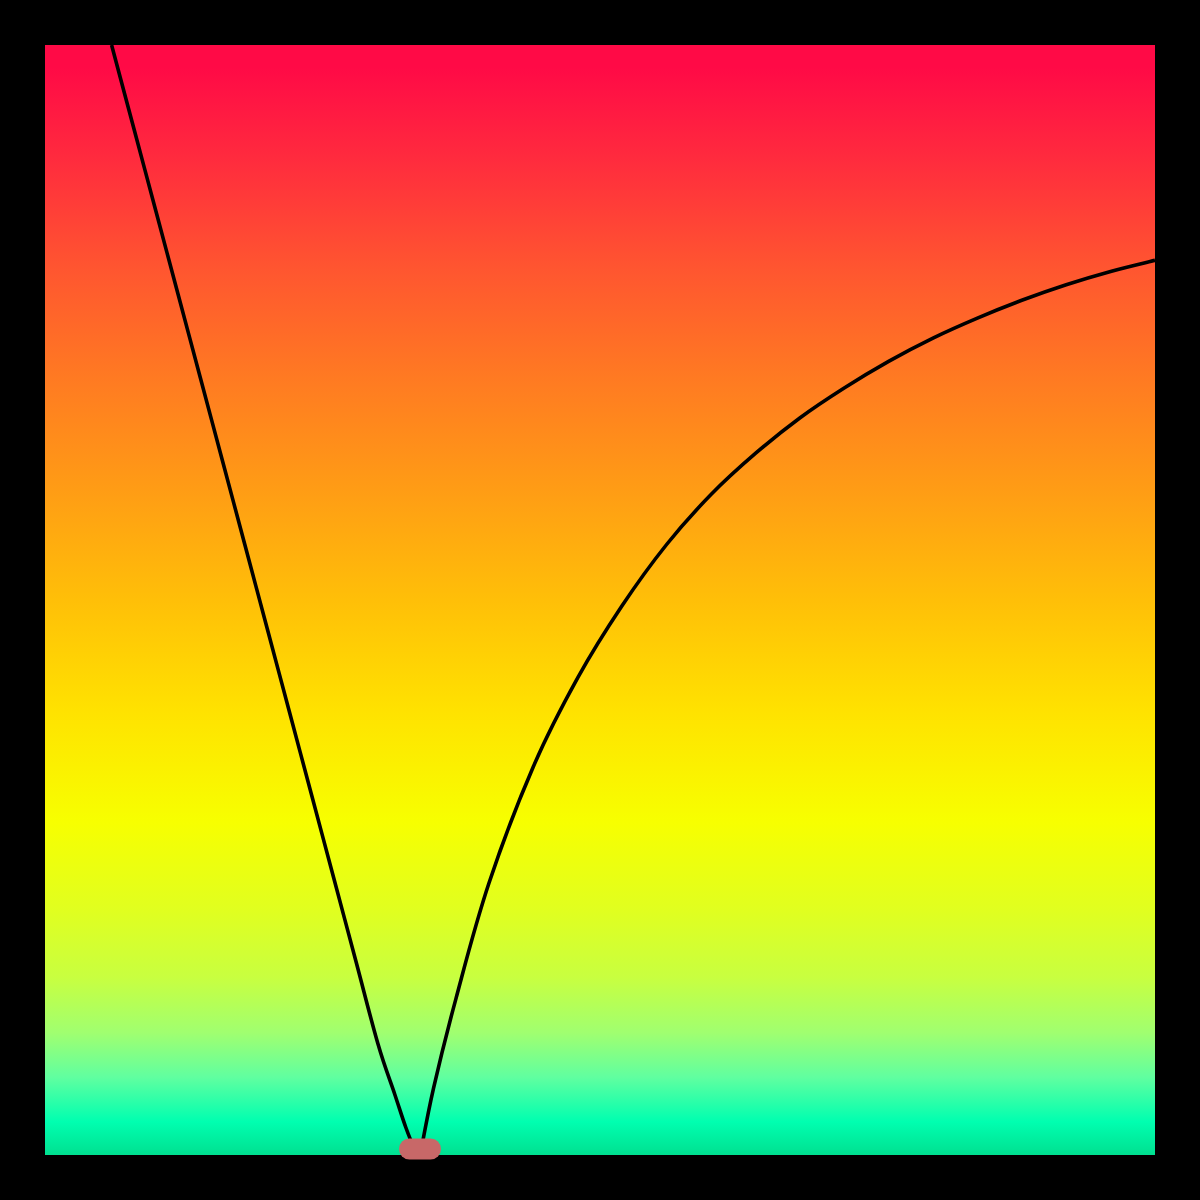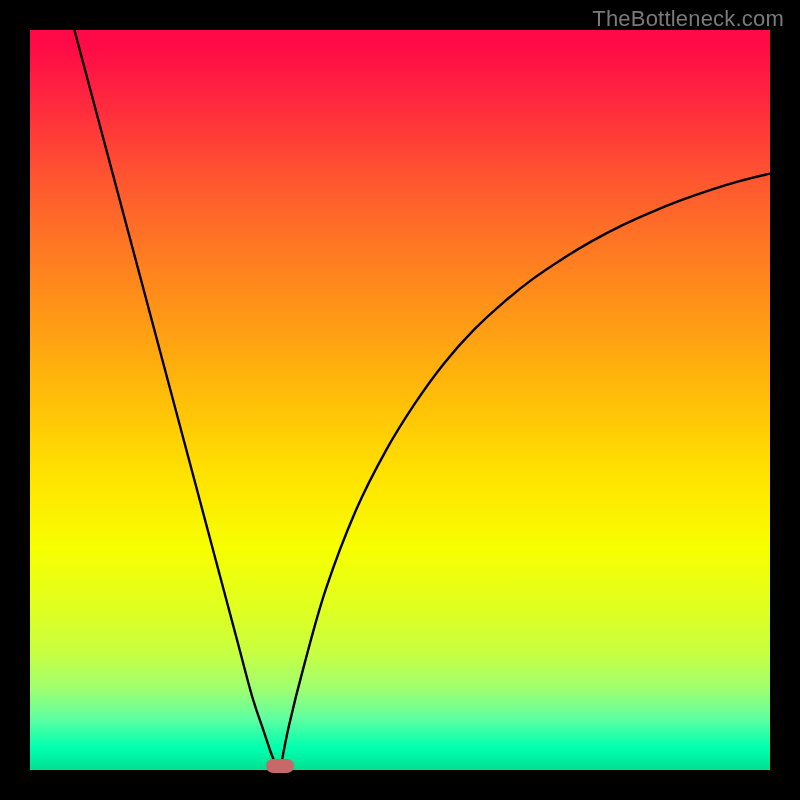--- a/index.html
+++ b/index.html
@@ -67,14 +67,13 @@
 <body>
 
 <div class="frame">
   <div class="plot-area">
     <svg class="curve-svg" viewBox="0 0 740 740" preserveAspectRatio="none">
       <path id="curve-left" class="curve-path" d="M 44.40 0.00 C 47.06 9.99, 53.87 35.52, 59.20 55.50 C 64.53 75.48, 68.67 91.02, 74.00 111.00 C 79.33 130.98, 83.47 146.52, 88.80 166.50 C 94.13 186.48, 98.27 202.02, 103.60 222.00 C 108.93 241.98, 113.07 257.52, 118.40 277.50 C 123.73 297.48, 127.87 313.02, 133.20 333.00 C 138.53 352.98, 142.67 368.52, 148.00 388.50 C 153.33 408.48, 157.47 424.02, 162.80 444.00 C 168.13 463.98, 172.27 479.52, 177.60 499.50 C 182.93 519.48, 187.07 535.02, 192.40 555.00 C 197.73 574.98, 201.87 590.52, 207.20 610.50 C 212.53 630.48, 217.34 650.02, 222.00 666.00 C 226.66 681.98, 229.77 689.31, 233.10 699.30 C 236.43 709.29, 238.24 715.24, 240.50 721.50 C 242.76 727.76, 243.95 730.75, 245.68 734.08 C 247.41 737.41, 249.32 738.93, 250.12 740.00"></path>
       <path id="curve-right" class="curve-path" d="M 250.12 740.00 C 251.72 732.01, 254.74 714.25, 259.00 695.60 C 263.26 676.95, 267.14 661.04, 273.80 636.40 C 280.46 611.76, 286.68 586.67, 296.00 558.70 C 305.32 530.73, 314.94 505.64, 325.60 481.00 C 336.26 456.36, 344.54 441.11, 355.20 421.80 C 365.86 402.49, 374.14 389.68, 384.80 373.70 C 395.46 357.72, 403.74 346.32, 414.40 333.00 C 425.06 319.68, 433.34 310.62, 444.00 299.70 C 454.66 288.78, 462.94 281.51, 473.60 272.32 C 484.26 263.13, 492.54 256.50, 503.20 248.64 C 513.86 240.78, 522.14 235.45, 532.80 228.66 C 543.46 221.87, 551.74 216.89, 562.40 210.90 C 573.06 204.91, 581.34 200.55, 592.00 195.36 C 602.66 190.17, 610.94 186.57, 621.60 182.04 C 632.26 177.51, 640.54 174.20, 651.20 170.20 C 661.86 166.20, 670.14 163.30, 680.80 159.84 C 691.46 156.38, 699.74 153.89, 710.40 150.96 C 721.06 148.03, 734.67 144.89, 740.00 143.56"></path>
     </svg>
     <div id="marker" class="marker" style="left: 236.12px; top: 729.3px;"></div>
   </div>
-  <div class="watermark">TheBottleneck.com</div>
 </div>
 
 </body></html>

